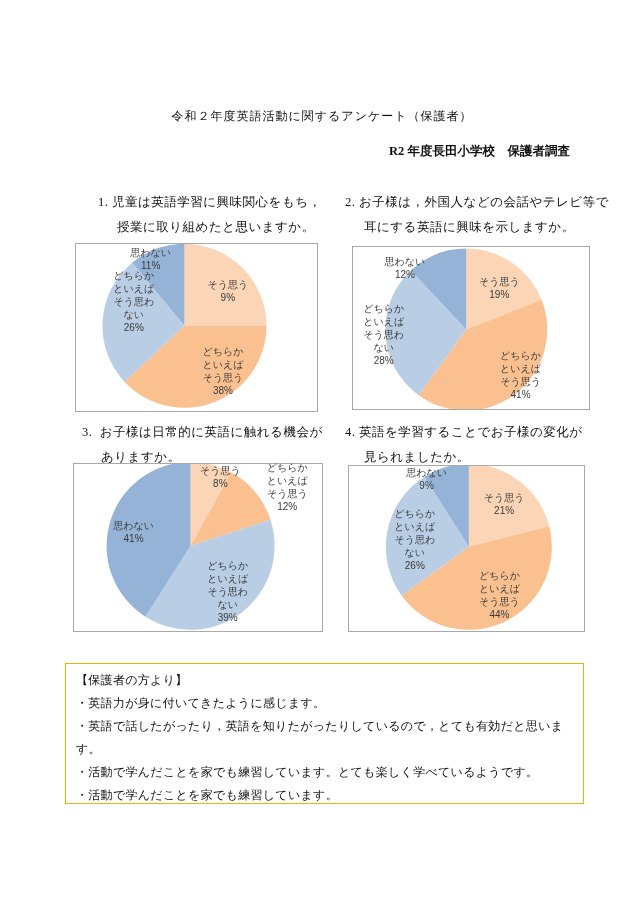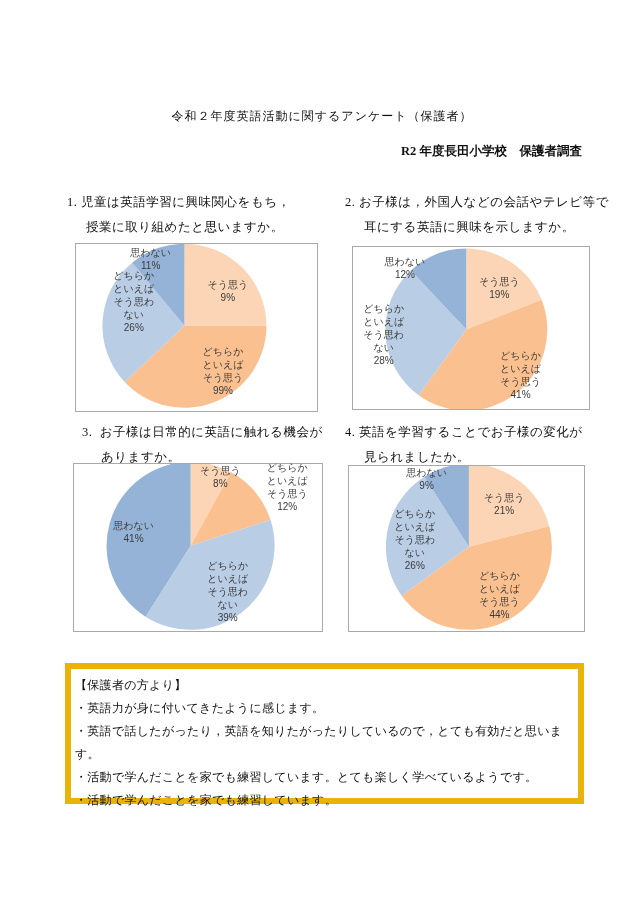--- a/index.html
+++ b/index.html
@@ -1,39 +1,39 @@
 <!DOCTYPE html>
 <html><head>
 <meta charset="utf-8">
 <style>
   html,body{margin:0;padding:0;background:#fff;}
   body{width:644px;height:911px;position:relative;overflow:hidden;
        font-family:"Liberation Serif","DejaVu Serif",serif;color:#111;}
   .title{position:absolute;top:108px;left:0;width:644px;text-align:center;
          font-size:12px;font-weight:400;letter-spacing:1px;margin:0;}
-  .subtitle{position:absolute;top:143px;right:62px;font-size:12.5px;font-weight:bold;}
+  .subtitle{position:absolute;top:143px;right:74px;font-size:12.5px;font-weight:bold;}
   .q-block{position:absolute;font-size:12.5px;line-height:25px;letter-spacing:.5px;}
-  .q1{left:67px;top:190px;width:270px;}
+  .q1{left:98px;top:190px;width:270px;}
   .q2{left:345px;top:190px;width:290px;}
   .q3{left:82px;top:420px;width:270px;}
   .q4{left:345px;top:420px;width:290px;}
   .q-line1{white-space:pre-wrap;}
   .q-line2{padding-left:19px;white-space:pre-wrap;}
   .chart-box{position:absolute;border:1px solid #a9a9a9;background:#fff;box-sizing:border-box;}
   .c1{left:75px;top:243px;width:243px;height:169px;}
   .c2{left:352px;top:246px;width:238px;height:164px;}
   .c3{left:73px;top:463px;width:250px;height:169px;}
   .c4{left:348px;top:465px;width:237px;height:167px;}
   .chart-box svg{position:absolute;left:0;top:0;}
   .pie-label{position:absolute;transform:translate(-50%,-50%);
              font-family:"Liberation Sans","DejaVu Sans",sans-serif;
              font-size:10px;line-height:1.3;color:#3b3b3b;text-align:center;z-index:2;}
   .pie-label .lab,.pie-label .pct{display:block;}
   .comments{position:absolute;left:65px;top:663px;width:519px;height:141px;
-            border:6px solid #eab308;box-sizing:border-box;padding:5px 10px 0 4px;}
+            border:1px solid #eab308;box-sizing:border-box;padding:5px 10px 0 10px;}
   .comments div{font-size:12px;line-height:23px;letter-spacing:.3px;}
 </style>
 </head>
 <body>
 
 <h1 class="title">令和２年度英語活動に関するアンケート（保護者）</h1>
 <div class="subtitle">R2 年度長田小学校　保護者調査</div>
 
 <div class="q-block q1">
   <div class="q-line1">1. 児童は英語学習に興味関心をもち，</div>
@@ -50,21 +50,21 @@
       <path d="M108.45,81.83 L190.45,81.83 A82,82 0 0 1 48.67457255144427,137.9628626861525 Z" fill="#FAC090"></path>
       <path d="M108.45,81.83 L48.67457255144427,137.9628626861525 A82,82 0 0 1 56.18123284060745,18.64791409238527 Z" fill="#B9CDE5"></path>
       <path d="M108.45,81.83 L56.18123284060745,18.64791409238527 A82,82 0 0 1 108.45000000000013,-0.1700000000000017 Z" fill="#95B3D7"></path>
     </svg>
     <div class="pie-label" style="left: 63%; top: 28%;">
       <span class="lab">そう思う</span>
       <span class="pct">9%</span>
     </div>
     <div class="pie-label" style="left: 61%; top: 76%; width: 4.3em;">
       <span class="lab">どちらかといえばそう思う</span>
-      <span class="pct">99%</span>
+      <span class="pct">38%</span>
     </div>
     <div class="pie-label" style="left: 24%; top: 34%; width: 4.3em;">
       <span class="lab">どちらかといえばそう思わない</span>
       <span class="pct">26%</span>
     </div>
     <div class="pie-label" style="left: 31%; top: 9%;">
       <span class="lab">思わない</span>
       <span class="pct">11%</span>
     </div>
   </div>

